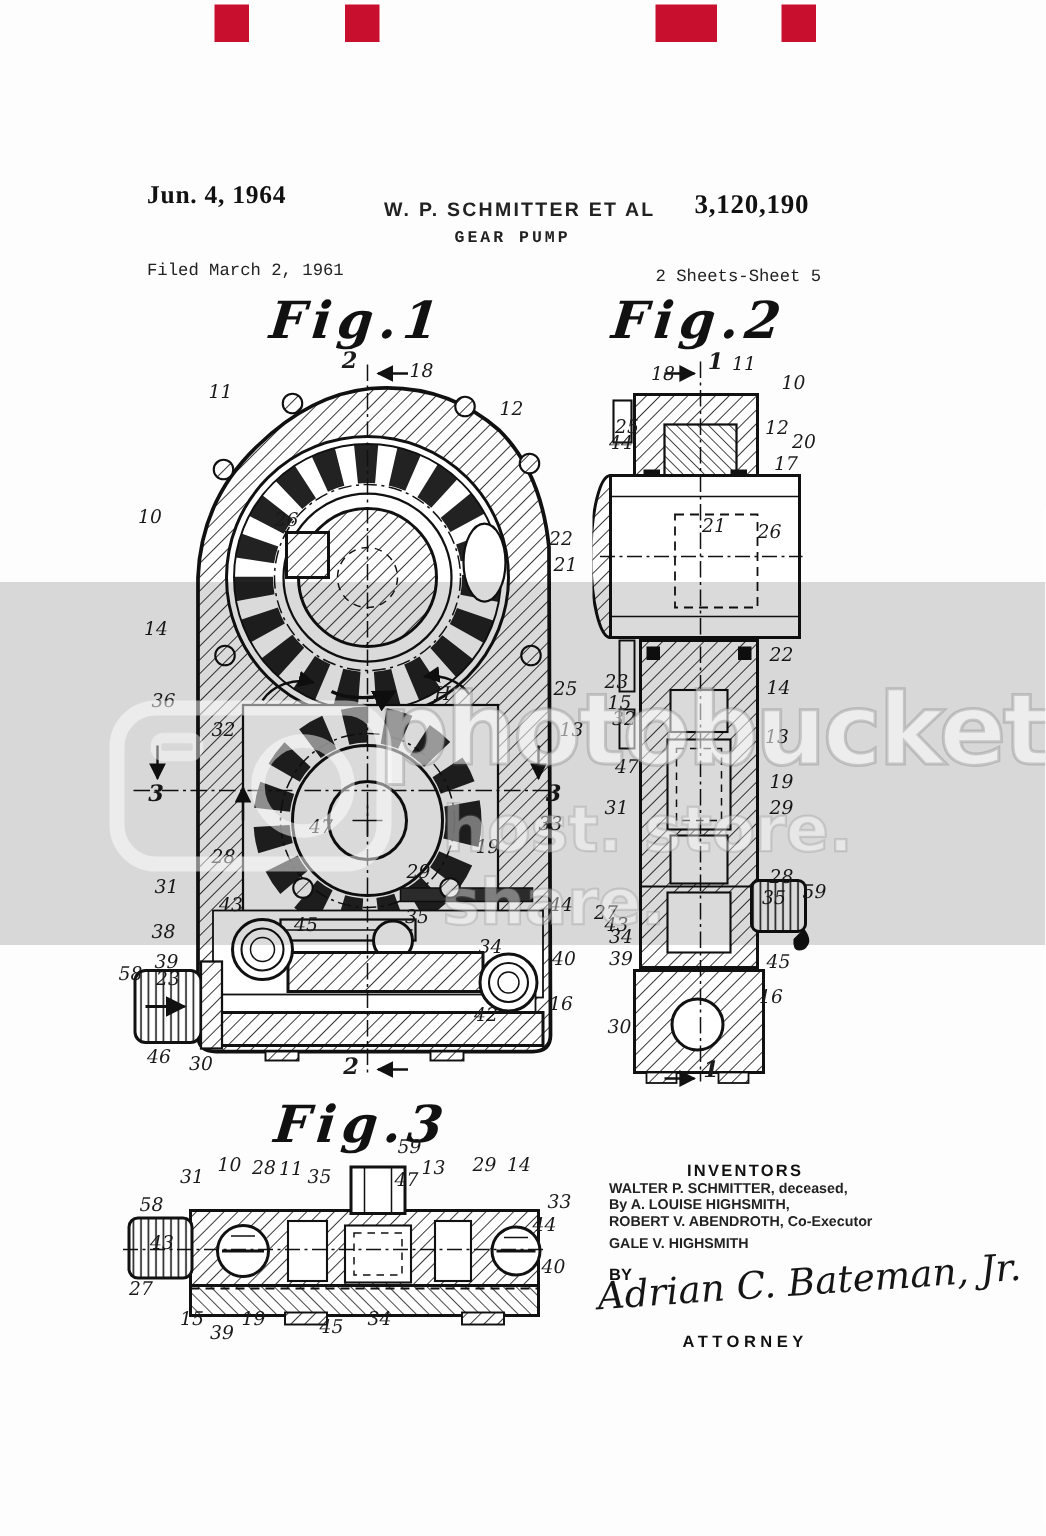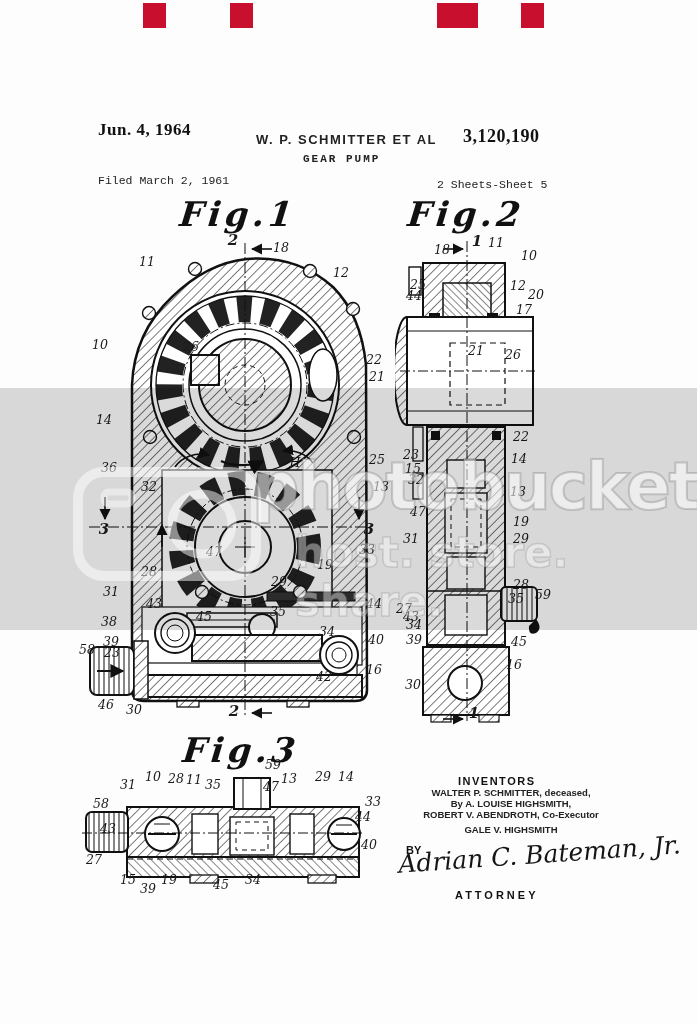--- a/index.html
+++ b/index.html
@@ -35,21 +35,21 @@
   #wm-tag{left:295px;top:528px;font-family:"DejaVu Sans",sans-serif;font-weight:bold;
           font-size:42px;letter-spacing:0px;color:rgba(255,255,255,0.40);
           -webkit-text-stroke:1.5px rgba(120,120,120,0.25);z-index:5;pointer-events:none;}
   #wm-icon{left:70px;top:462px;z-index:5;pointer-events:none;}
   
   #redaction-layer{left:0;top:0;width:697px;height:1024px;z-index:6;pointer-events:none;}
   .redblock{position:absolute;}
   
   #inv-block{left:388px;top:775px;width:210px;z-index:3;margin-left:18px;}
   .inv-head{margin-left:52px;font:bold 11px "Liberation Sans",sans-serif;letter-spacing:1.5px;}
-  .inv-line{font:bold 9.5px "Liberation Sans",sans-serif;line-height:11px;color:#222;white-space:nowrap;text-align:center;}
+  .inv-line{font:bold 9.5px "Liberation Sans",sans-serif;line-height:11px;color:#222;white-space:nowrap;}
   .inv-line.gap{margin-top:4px;}
   .inv-by{margin-top:9px;font:bold 11px "Liberation Sans",sans-serif;}
   #signature{left:398px;top:840px;font-family:"DejaVu Serif",serif;font-style:italic;
              font-size:25px;color:#151515;transform:rotate(-4deg);white-space:nowrap;z-index:3;}
   #attorney{left:455px;top:889px;font:bold 11px "Liberation Sans",sans-serif;letter-spacing:3px;z-index:3;}
 </style>
 </head>
 <body>
 
 <div id="page">

